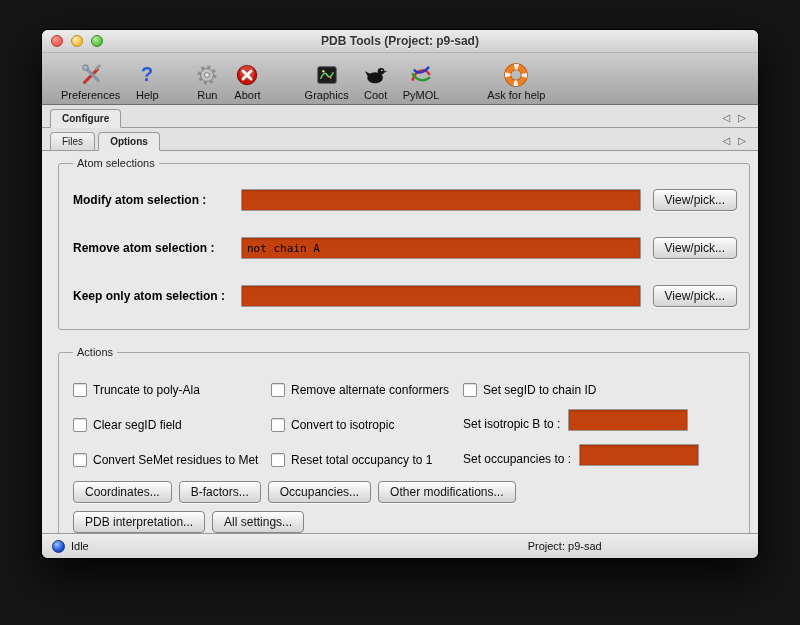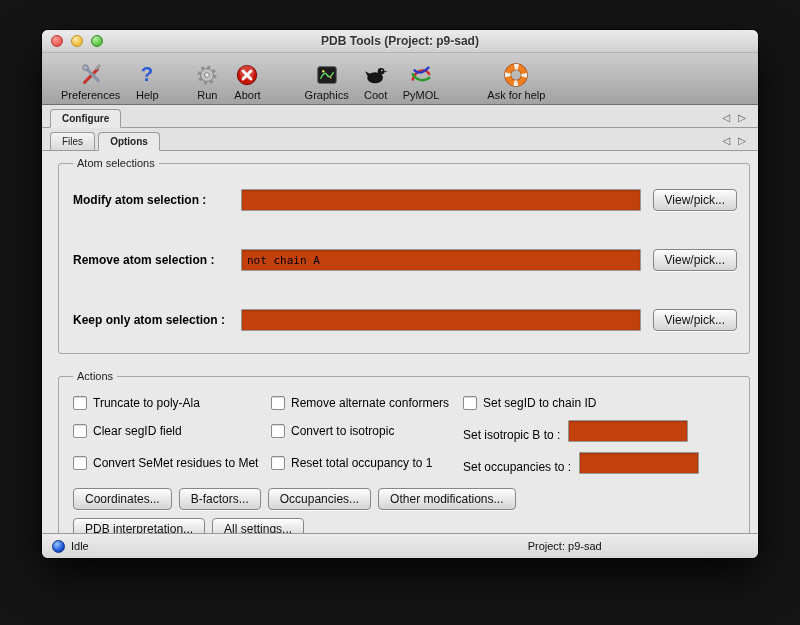--- a/index.html
+++ b/index.html
@@ -87,21 +87,21 @@
     padding: 6px 8px 0 16px;
     overflow: hidden;
   }
   fieldset {
     border: 1px solid #a6a6a6;
     border-radius: 3px;
     margin: 0; padding: 6px 12px 12px 12px;
   }
   legend { font-size: 11px; color: #222; padding: 0 4px; margin-left: 2px; }
   
-  .sel-row { display: flex; align-items: center; margin: 14px 0 38px 2px; justify-content: center; }
+  .sel-row { display: flex; align-items: center; margin: 14px 0 26px 2px; justify-content: center; }
   .sel-row:last-child { margin-bottom: 10px; }
   .sel-label { width: 168px; font-size: 12px; font-weight: bold; color: #000; flex: 0 0 168px; }
   .text-input {
     height: 20px; border: 1px solid #979797; background: #c2410c;
     box-shadow: inset 0 1px 2px rgba(0,0,0,0.18);
     font: 11px "DejaVu Sans Mono", monospace;
     padding: 0 5px; border-radius: 1px;
   }
   .sel-input { flex: 1 1 auto; margin-right: 12px; }
   .btn {
@@ -117,21 +117,21 @@
   .viewpick-btn { flex: 0 0 auto; }
   
   .actions-group { margin-top: 16px; }
   .actions-grid {
     display: grid;
     grid-template-columns: 198px 192px 1fr;
     row-gap: 10px;
     margin: 8px 0 2px 2px;
     align-items: center;
   }
-  .chk-cell { display: flex; align-items: center; gap: 6px; font-size: 12px; color: #000; }
+  .chk-cell { display: flex; align-items: center; gap: 6px; font-size: 12px; color: #000; margin-top: 11px; }
   .checkbox {
     width: 12px; height: 12px; flex: 0 0 12px;
     background: #fff; border: 1px solid #8c8c8c; border-radius: 2px;
     box-shadow: inset 0 1px 1px rgba(0,0,0,0.15);
   }
   .field-cell { display: flex; align-items: flex-end; gap: 8px; font-size: 12px; color: #000; }
   .small-input { width: 108px; flex: 0 0 108px; }
   .btn-row { display: flex; gap: 7px; margin: 14px 0 0 2px; }
   .btn-row.second { margin-top: 8px; }
   

